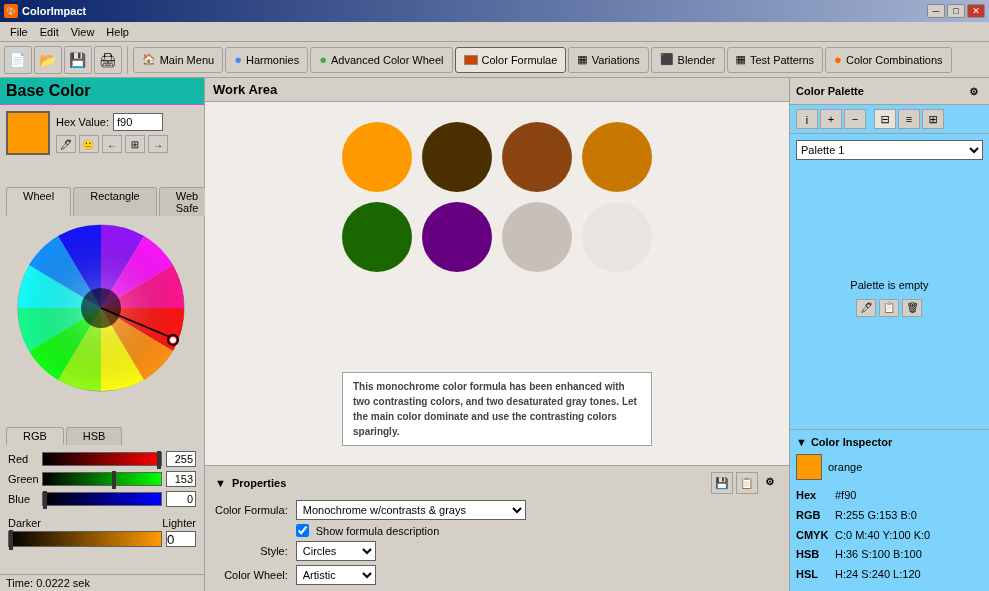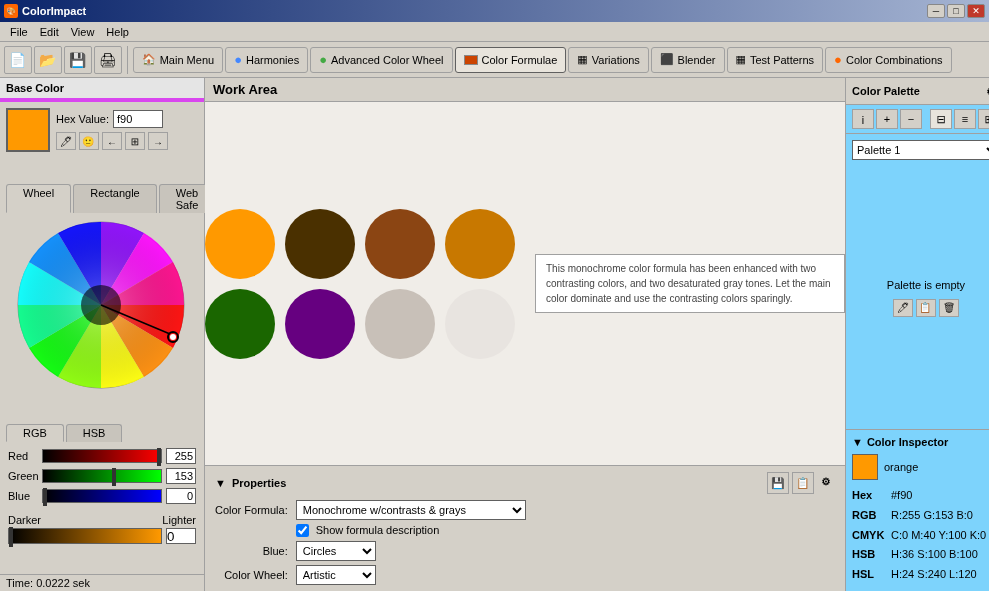--- a/index.html
+++ b/index.html
@@ -24,21 +24,21 @@
     .toolbar-separator { width: 1px; height: 28px; background: #a0a0a0; margin: 0 3px; }
     .toolbar-btn { width: 28px; height: 28px; background: #d4d0c8; border: 1px solid #a0a0a0; display: flex; align-items: center; justify-content: center; cursor: pointer; font-size: 14px; border-radius: 2px; }
     .nav-tab { display: flex; align-items: center; gap: 4px; padding: 3px 8px; background: #d4d0c8; border: 1px solid #a0a0a0; border-radius: 3px; cursor: pointer; font-size: 11px; height: 26px; }
     .nav-tab.active { background: #e8e4dc; border-color: #606060; }
 
     
     .main-layout { display: flex; height: calc(591px - 22px - 20px - 36px); }
 
     
     .left-panel { width: 205px; background: #d4d0c8; border-right: 1px solid #a0a0a0; display: flex; flex-direction: column; }
-    .base-color-header { background: #e5e5e5; padding: 4px 6px; font-weight: bold; border-bottom: 4px solid #d946ef; font-size: 11px; }
+    .base-color-header { background: #14b8a6; padding: 4px 6px; font-weight: bold; border-bottom: 1px solid #d946ef; font-size: 16px; }
     .base-color-area { padding: 6px; display: flex; flex-direction: column; gap: 4px; }
     .base-color-row { display: flex; align-items: center; gap: 6px; }
     .color-swatch-large { width: 44px; height: 44px; background: #ff9900; border: 2px solid #606060; cursor: pointer; }
     .hex-input { width: 50px; height: 18px; border: 1px solid #606060; background: white; padding: 1px 3px; font-size: 11px; }
     .color-tools { display: flex; gap: 3px; align-items: center; }
     .small-btn { width: 20px; height: 18px; background: #d4d0c8; border: 1px solid #a0a0a0; display: flex; align-items: center; justify-content: center; cursor: pointer; font-size: 10px; }
 
     
     .tab-bar { display: flex; padding: 4px 6px 0; gap: 2px; }
     .tab { padding: 2px 16px; background: #c8c4bc; border: 1px solid #a0a0a0; border-bottom: none; cursor: pointer; font-size: 11px; border-radius: 3px 3px 0 0; margin-top: 22px; }
@@ -66,21 +66,21 @@
     .center-panel { flex: 1; background: #e8e4dc; display: flex; flex-direction: column; }
     .work-area-header { padding: 4px 8px; font-weight: bold; border-bottom: 1px solid #a0a0a0; background: #d4d0c8; font-size: 13px; }
     .work-area-content { flex: 1; display: flex; align-items: center; justify-content: center; background: #f0ede8; position: relative; }
     .circles-grid { display: grid; grid-template-columns: repeat(4, 70px); grid-template-rows: repeat(2, 70px); gap: 10px; }
     .circle { width: 70px; height: 70px; border-radius: 50%; }
 
     
     .properties-panel { background: #d4d0c8; border-top: 1px solid #a0a0a0; padding: 6px 10px; }
     .properties-header { display: flex; align-items: center; gap: 6px; margin-bottom: 6px; font-weight: bold; font-size: 11px; }
     .prop-label { font-size: 11px; text-align: right; white-space: nowrap; }
-    .prop-row { display: flex; align-items: flex-start; gap: 4px; }
+    .prop-row { display: flex; align-items: center; gap: 4px; }
     .prop-select { height: 20px; border: 1px solid #606060; background: white; font-size: 11px; padding: 0 2px; }
     .prop-checkbox { margin-right: 3px; }
     .prop-tool-btn { width: 22px; height: 22px; background: #d4d0c8; border: 1px solid #a0a0a0; display: flex; align-items: center; justify-content: center; cursor: pointer; font-size: 11px; }
     .settings-icon-btn { width: 18px; height: 18px; cursor: pointer; display: flex; align-items: center; justify-content: center; font-size: 10px; }
 
     
     .right-panel { width: 200px; background: #7dd3fc; border-left: 1px solid #a0a0a0; display: flex; flex-direction: column; }
     .palette-header { background: #d4d0c8; padding: 4px 6px; font-weight: bold; border-bottom: 1px solid #a0a0a0; display: flex; justify-content: space-between; align-items: center; font-size: 11px; }
     .palette-tool-btn { width: 22px; height: 20px; background: #d4d0c8; border: 1px solid #a0a0a0; display: flex; align-items: center; justify-content: center; cursor: pointer; font-size: 11px; }
     .palette-tool-btn.active { background: #e8e4dc; }
@@ -272,21 +272,21 @@
     </div>
 
     <div class="status-bar" style="margin-top:auto;">
       <span>Time: 0.0222 sek</span>
     </div>
   </div>
 
   <div class="center-panel">
     <div class="work-area-header">Work Area</div>
     <div class="work-area-content">
-      <div style="display:flex; flex-direction:row; align-items:center; gap:10px;">
+      <div style="display:flex; flex-direction:column; align-items:center; gap:10px;font-weight:bold;">
         <div class="circles-grid">
           <div class="circle" style="background:#ff9900;"></div>
           <div class="circle" style="background:#4a3000;"></div>
           <div class="circle" style="background:#8b4513;"></div>
           <div class="circle" style="background:#c87800;"></div>
           <div class="circle" style="background:#1a6600;"></div>
           <div class="circle" style="background:#660080;"></div>
           <div class="circle" style="background:#c8c0b8;"></div>
           <div class="circle" style="background:#e8e4e0;"></div>
         </div>
@@ -312,21 +312,21 @@
         <div class="prop-row">
           <select class="prop-select" style="width:230px;">
             <option>Monochrome w/contrasts &amp; grays</option>
           </select>
         </div>
         <span></span>
         <div class="prop-row">
           <input type="checkbox" class="prop-checkbox" checked="" style="">
           <span>Show formula description</span>
         </div>
-        <span class="prop-label">Blue:</span>
+        <span class="prop-label">Style:</span>
         <div class="prop-row">
           <select class="prop-select" style="width:80px;">
             <option>Circles</option>
           </select>
         </div>
         <span class="prop-label">Color Wheel:</span>
         <div class="prop-row">
           <select class="prop-select" style="width:80px;">
             <option>Artistic</option>
           </select>

